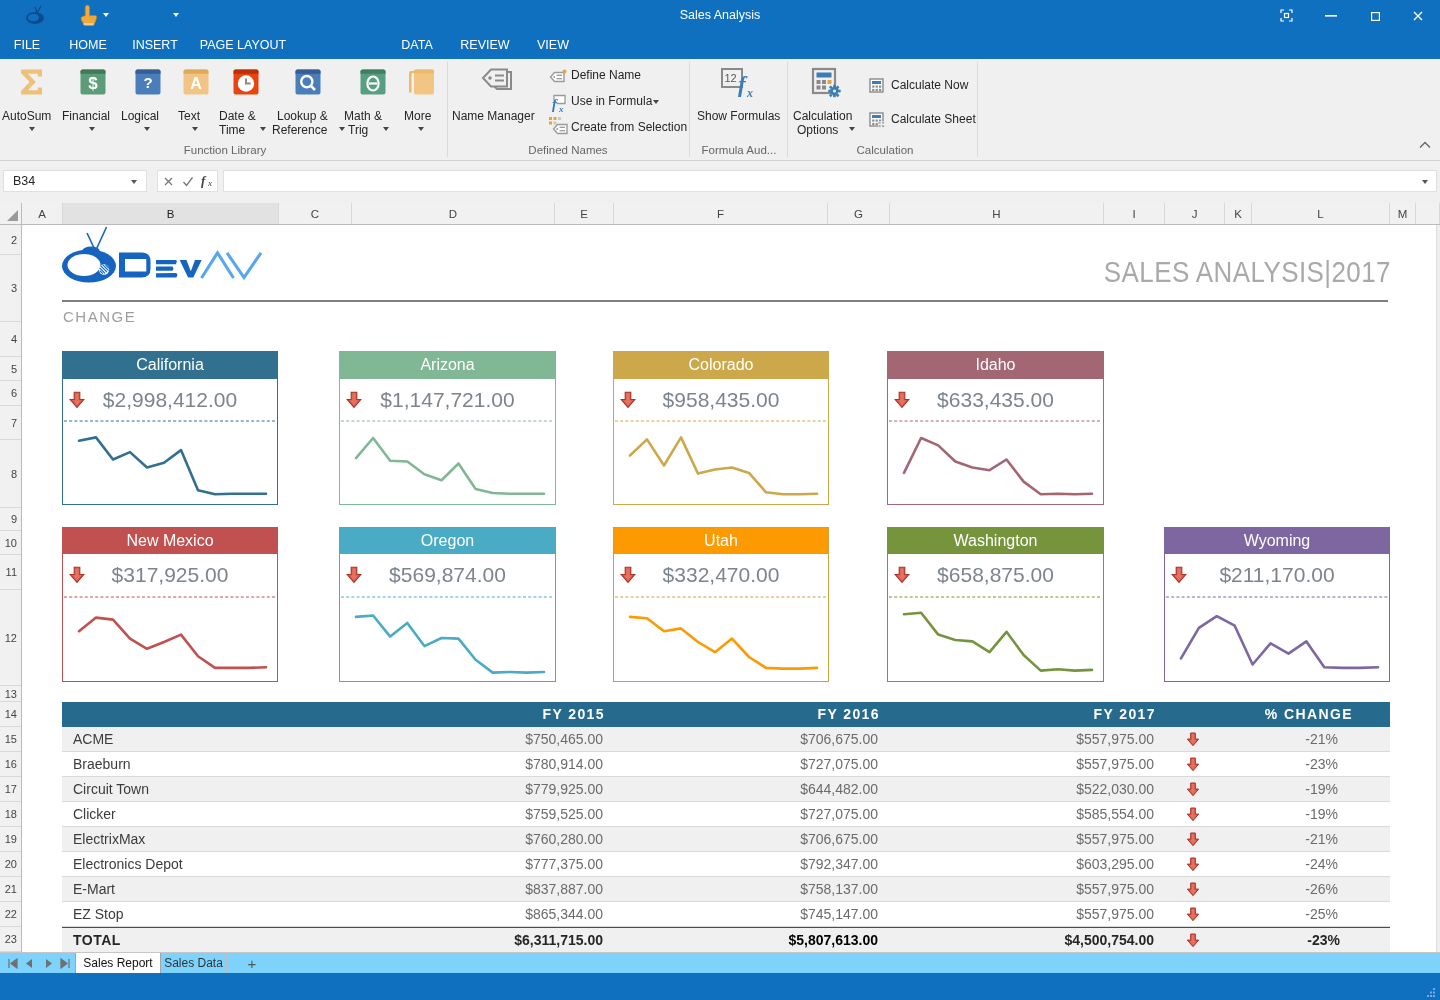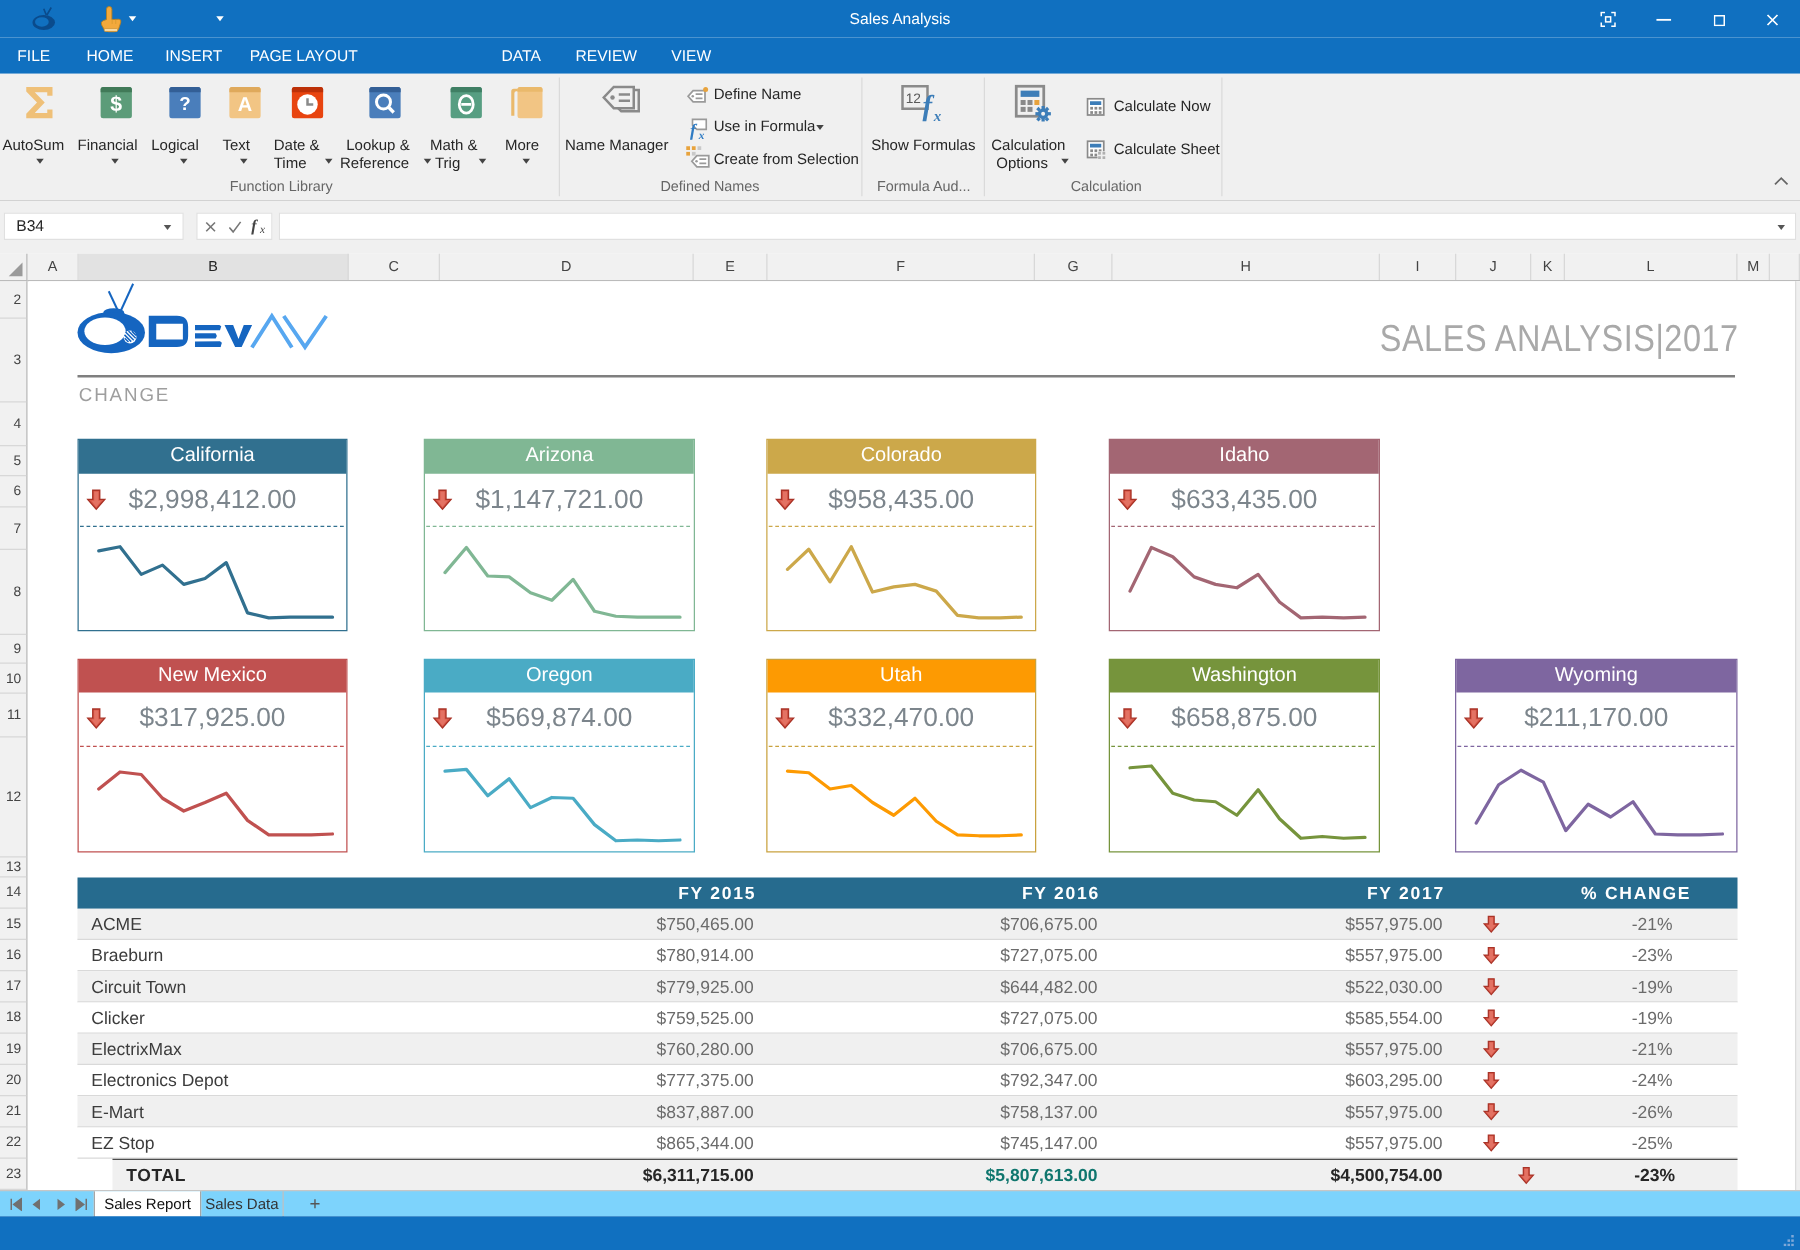--- a/index.html
+++ b/index.html
@@ -61,21 +61,21 @@
 #thead { height:25px; background:#266B8E; color:#fff; font-weight:bold; font-size:14px; position:relative; }
 .thc { position:absolute; top:0; height:25px; line-height:25px; text-align:right; letter-spacing:1.4px; }
 .trow { height:25px; position:relative; font-size:14px; color:#3C3C3C; border-bottom:1px solid #D9D9D9;padding-left:19px; }
 .trow.odd { background:#F0F0F0; }
 .trow.even { background:#FFF; }
 .tname { position:absolute; left:11px; top:0; line-height:24px; }
 .tn { position:absolute; top:0; line-height:24px; text-align:right; color:#6B6B6B; }
 .n1 { right:787px; } .n2 { right:512px; } .n3 { right:236px; }
 .tarr { position:absolute; left:1124px; top:4px; }
 .tpc { position:absolute; right:52px; top:0; line-height:24px; text-align:right; color:#6B6B6B; }
-#total { height:25px; position:relative; background:#F0F0F0; border-top:1px solid #4D4D4D; font-size:14px; font-weight:bold; color:#262626;margin-left:28px; }
+#total { height:25px; position:relative; background:#F0F0F0; border-top:1px solid #4D4D4D; font-size:14px; font-weight:bold; color:#262626; }
 
 
 #sheetbar { position:absolute; left:0; top:952px; width:1440px; height:21px; background:#7dd3fc; border-top:1px solid #C6C6C6; }
 .stab { position:absolute; top:0; height:21px; line-height:21px; font-size:12px; text-align:center; }
 
 #statusbar { position:absolute; left:0; top:973px; width:1440px; height:27px; background:#1070C0; }
 </style></head>
 <body>
 <div id="page">
 
@@ -607,21 +607,21 @@
         <div class="tn n3">$557,975.00</div>
         <div class="tarr"><svg width="14" height="15" viewBox="0 0 16 18" style="vertical-align:-3px">
             <path d="M5.2 1.2 h5.6 v7.3 h4 L8 16.4 1.2 8.5 h4 Z" fill="#DC5A4B" stroke="#A93327" stroke-width="1.2"></path>
             <path d="M6.4 2.4 h3.2 v7.1 h2.2 L8 14.6 4.2 9.5 h2.2 Z" fill="#E98778" opacity="0.55"></path>
           </svg></div>
         <div class="tpc">-25%</div>
       </div>
 <div id="total">
   <div class="tname" style="letter-spacing:0.5px">TOTAL</div>
   <div class="tn n1" style="color:#262626">$6,311,715.00</div>
-  <div class="tn n2" style="color:#0f766e">$5,807,613.00</div>
+  <div class="tn n2" style="color:#000000">$5,807,613.00</div>
   <div class="tn n3" style="color:#262626">$4,500,754.00</div>
   <div class="tarr"><svg width="14" height="15" viewBox="0 0 16 18" style="vertical-align:-3px">
             <path d="M5.2 1.2 h5.6 v7.3 h4 L8 16.4 1.2 8.5 h4 Z" fill="#DC5A4B" stroke="#A93327" stroke-width="1.2"></path>
             <path d="M6.4 2.4 h3.2 v7.1 h2.2 L8 14.6 4.2 9.5 h2.2 Z" fill="#E98778" opacity="0.55"></path>
           </svg></div>
   <div class="tpc" style="color:#262626;right:50px">-23%</div>
 </div>
 </div>
 
 <div id="sheetbar">

